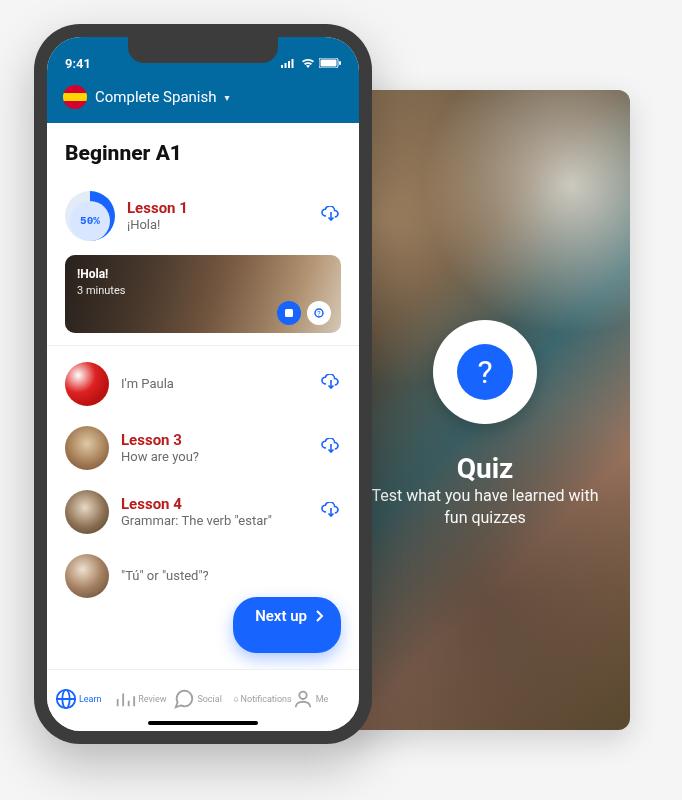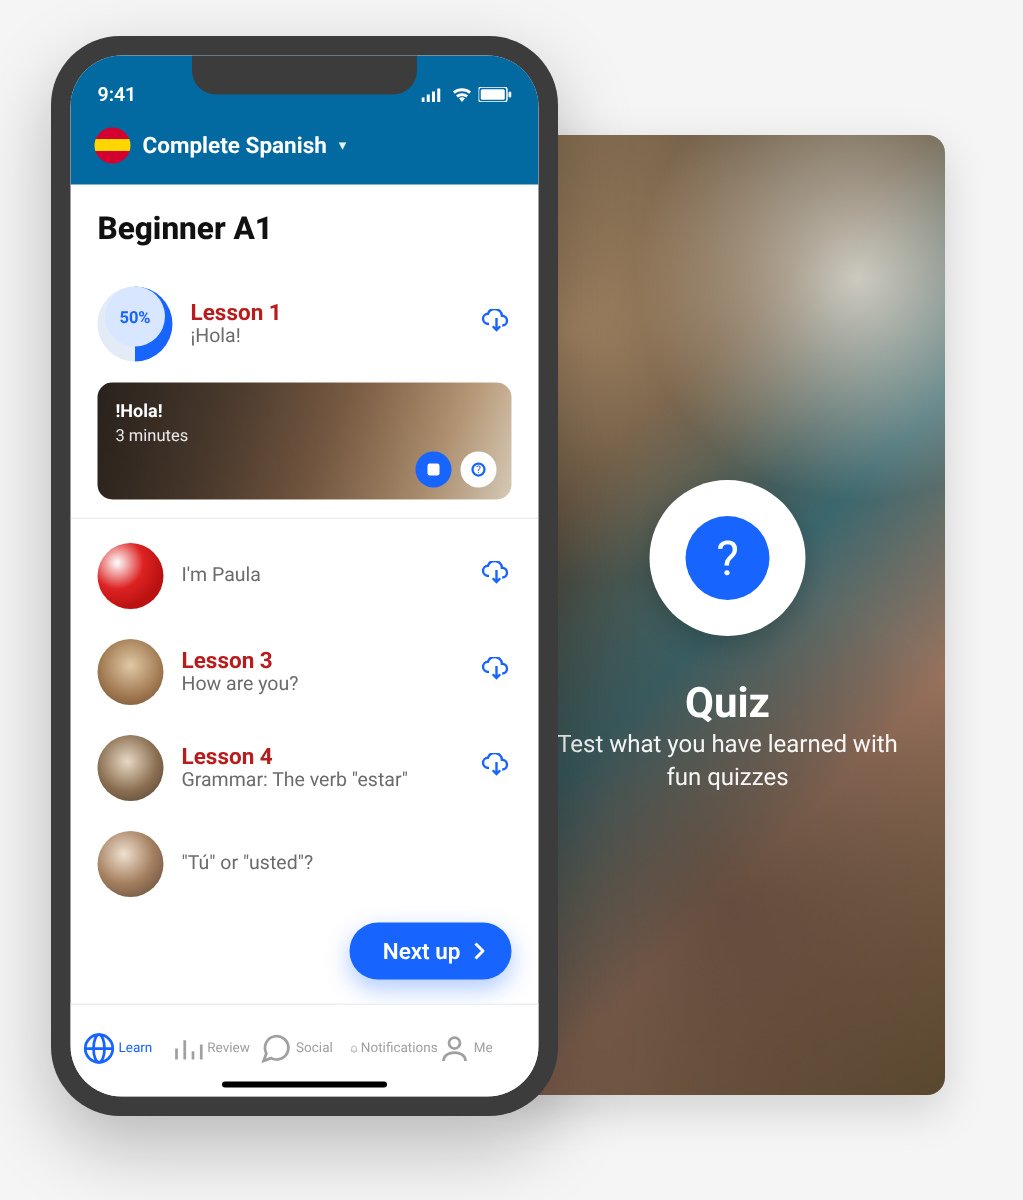--- a/index.html
+++ b/index.html
@@ -130,21 +130,21 @@
   .course-head {
     display: flex;
     align-items: center;
     gap: 8px;
     padding: 8px 16px 14px;
   }
   .flag {
     width: 24px; height: 24px; border-radius: 50%;
     background: linear-gradient(180deg, #d4002f 0 33%, #ffd502 33% 66%, #d4002f 66% 100%);
   }
-  .course-name { font-size: 15px; font-weight: 700; }
+  .course-name { font-size: 15px; font-weight: 400; }
   .chev-down { font-size: 10px; opacity: 0.9; }
 
   .content {
     padding: 12px 18px 0;
     height: calc(100% - 88px - 62px);
     overflow: hidden;
   }
   .level-title { font-size: 21px; font-weight: 800; color: #111; margin: 6px 0 16px; }
 
   .lesson-row {
@@ -155,21 +155,21 @@
   }
   .lesson-row + .lesson-row { border: none; }
   .thumb {
     width: 44px; height: 44px; border-radius: 50%; flex: none;
     background: #ddd;
   }
   .progress-ring {
     width: 50px; height: 50px; position: relative; flex: none;
     border-radius: 50%;
     background: conic-gradient(#1764ff 0 50%, #e3ebf7 50% 100%);
-    display: flex; align-items: flex-start; justify-content: center;
+    display: flex; align-items: flex-end; justify-content: center; font-family: Liberation Mono, monospace;
   }
   .progress-inner {
     width: 40px; height: 40px; border-radius: 50%; background: #d9e6ff;
     display: flex; align-items: center; justify-content: center;
     font-size: 11px; font-weight: 700; color: #1764ff;
   }
   .lesson-text { flex: 1; min-width: 0; }
   .lesson-title { font-size: 15px; font-weight: 700; color: #b91c1c; }
   .lesson-sub { font-size: 13px; color: #6b6b6b; line-height: 1.25; }
   .dl-icon { color: #1764ff; flex: none; }
@@ -207,21 +207,21 @@
   .thumb-3 { background: radial-gradient(circle at 45% 40%, #e8d9c4, #8b6f52 55%, #4a3a2d); }
   .thumb-4 { background: radial-gradient(circle at 40% 35%, #f0e0d0, #a58060 50%, #5a4535); }
 
   .fab {
     position: absolute;
     right: 18px;
     bottom: 78px;
     background: #1764ff;
     color: #fff;
     border-radius: 24px;
-    padding: 10px 18px 10px 22px;
+    padding: 10px 18px 28px 22px;
     font-size: 15px;
     font-weight: 600;
     display: flex;
     align-items: center;
     gap: 8px;
     box-shadow: 0 6px 16px rgba(23,100,255,0.35);
   }
 
   .tabbar {
     position: absolute;

